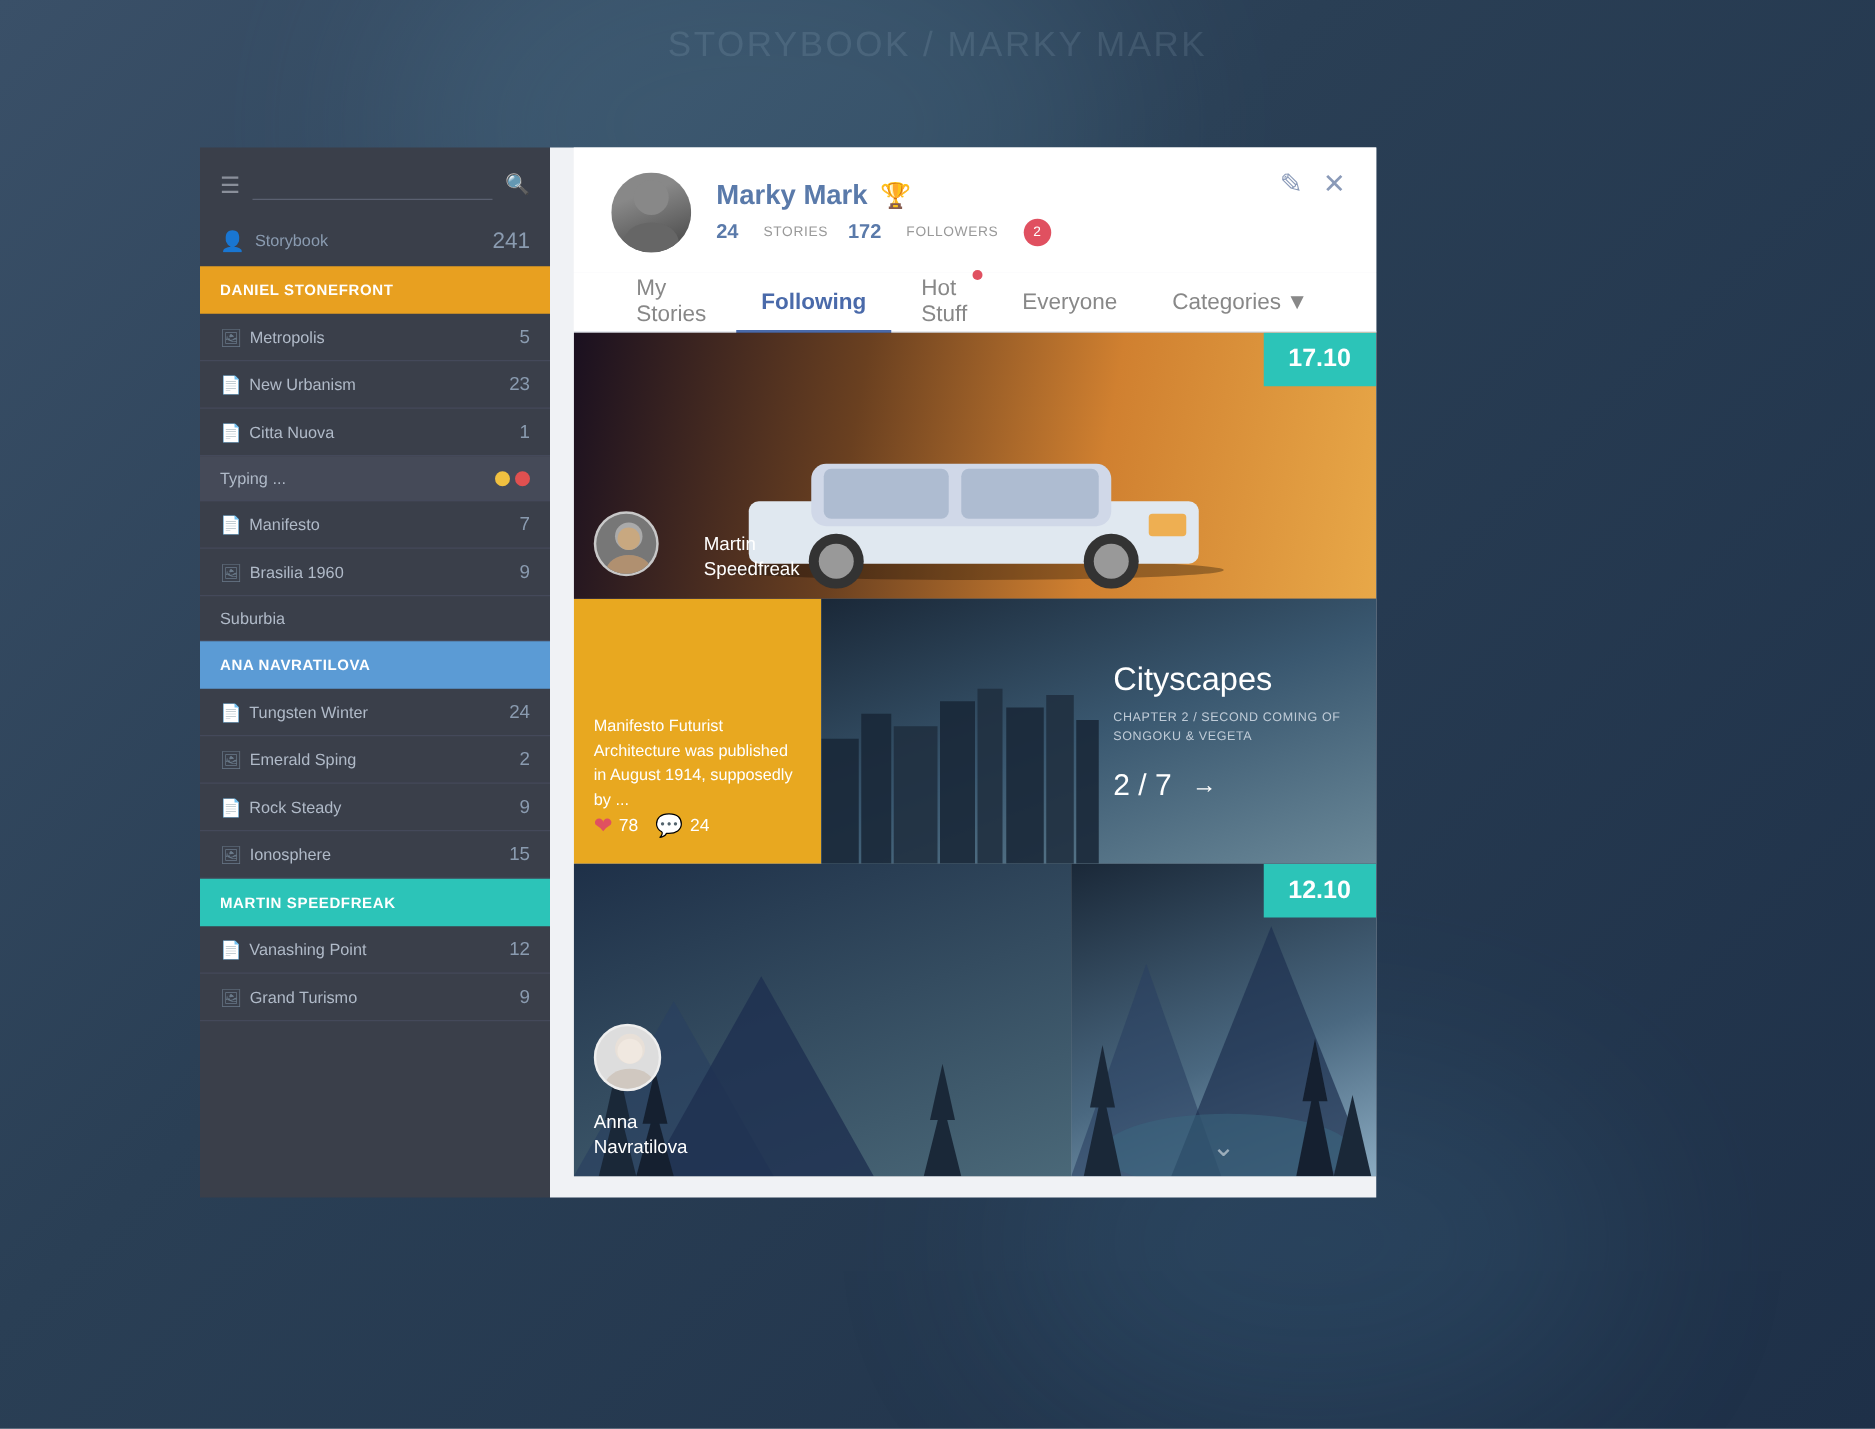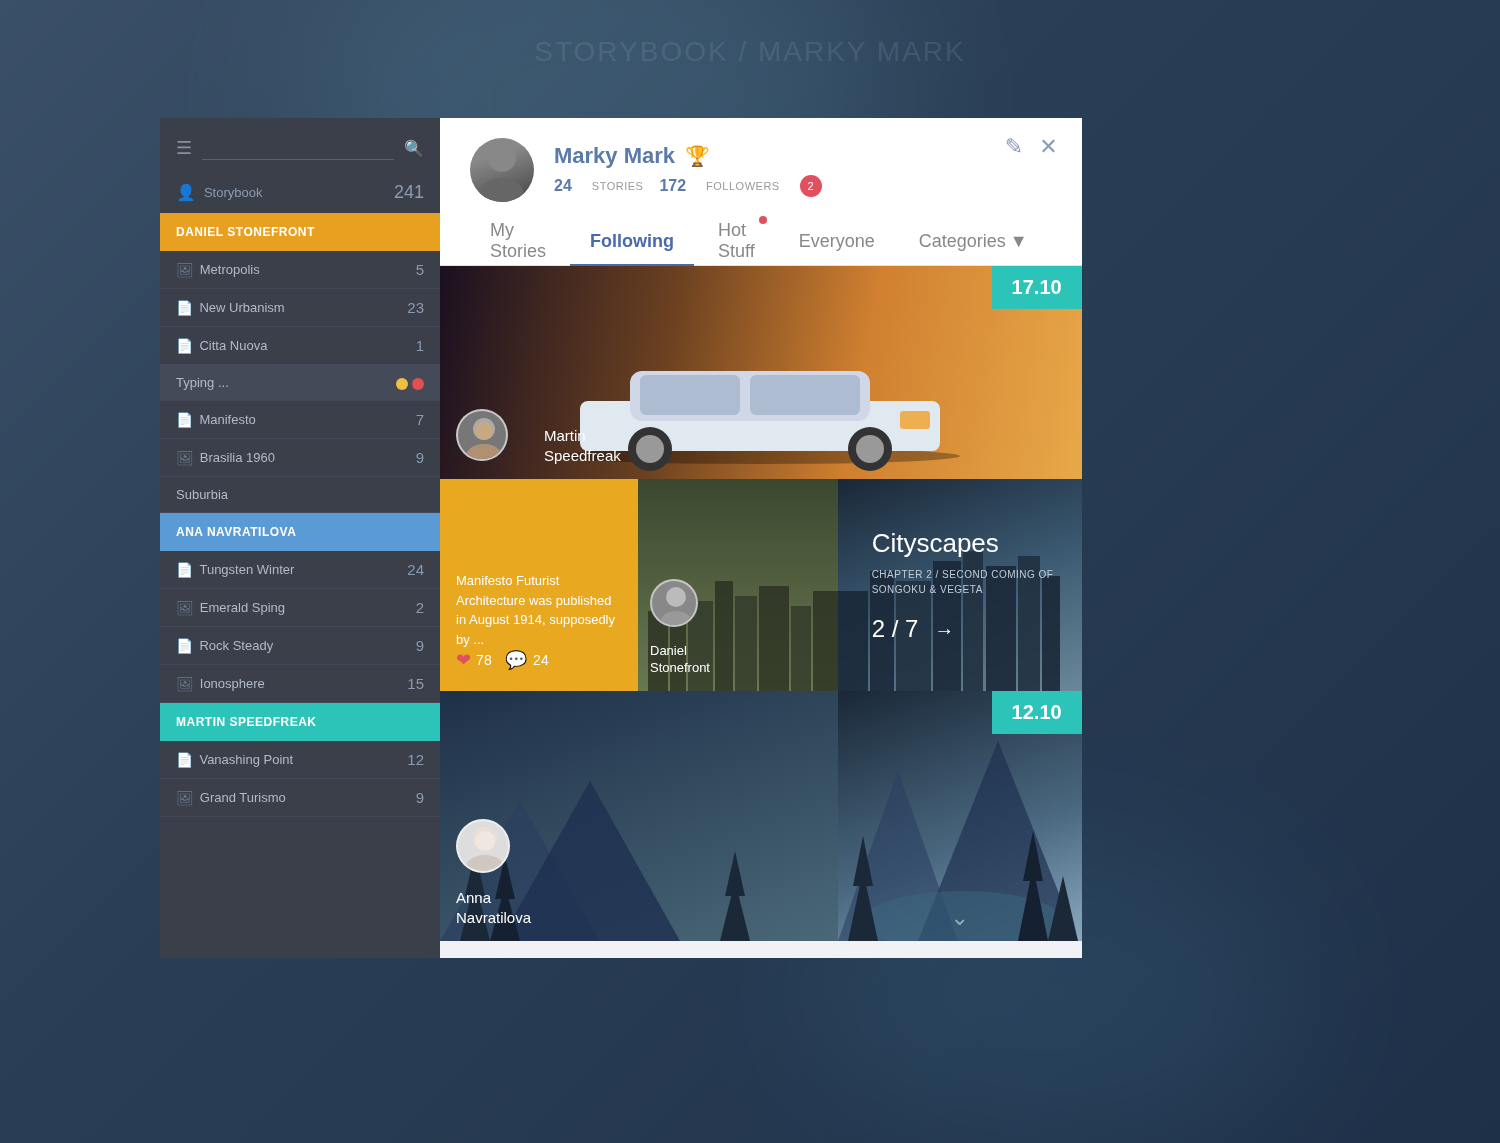--- a/index.html
+++ b/index.html
@@ -108,32 +108,33 @@
       align-items: center;
       padding: 10px 16px;
       color: #b0bac8;
       font-size: 13px;
       cursor: pointer;
       border-bottom: 1px solid #44495a;
     }
     .sidebar-item .item-label { flex: 1; }
     .sidebar-item .item-icon { color: #6a7a8a; font-size: 14px; margin-right: 6px; }
     .sidebar-item .item-count { font-size: 15px; color: #8a9bb0; margin-left: 4px; }
-    .typing-item { background: #454a58; align-items: flex-end; }
+    .typing-item { background: #454a58; }
     .typing-dots { display: flex; gap: 4px; margin-left: auto; }
     .dot { width: 12px; height: 12px; border-radius: 50%; }
     .dot-yellow { background: #f0c040; }
     .dot-red { background: #e05050; }
 
     
     .content-area {
       flex: 1;
       background: #f0f2f5;
       display: flex;
       flex-direction: column;
+      padding-left: 19px;
     }
 
     
     .profile-header {
       background: #fff;
       padding: 20px 30px 16px;
       display: flex;
       align-items: center;
       position: relative;
       min-height: 85px;
@@ -347,21 +348,20 @@
     
     .bg-text {
       position: absolute;
       top: 20px;
       left: 50%;
       transform: translateX(-50%);
       color: rgba(200,220,240,0.12);
       font-size: 28px;
       white-space: nowrap;
       letter-spacing: 2px;
-      margin-top: 16px;
     }
   </style>
 </head>
 <body>
 
 <div class="bg-blur bg-blur-1"></div>
 <div class="bg-blur bg-blur-2"></div>
 
 <div class="bg-text">STORYBOOK / MARKY MARK</div>
 
@@ -549,47 +549,20 @@
               <span class="heart-icon" style="color:#e05060;font-size:18px;">❤</span>
               <span>78</span>
             </div>
             <div class="stat-item" style="display:flex;align-items:center;gap:5px;color:#fff;font-size:14px;">
               <span class="comment-icon" style="color:#5ab0e8;font-size:18px;">💬</span>
               <span>24</span>
             </div>
           </div>
         </div>
 
-        <div class="card-city" style="width:200px; flex-shrink:0; position:relative; overflow:hidden; background:#4a5840;">
-
-          <div style="position:absolute;inset:0; background:linear-gradient(180deg,#3a4830 0%,#6a7850 100%);"></div>
-
-          <svg style="position:absolute;bottom:0;left:0;right:0;" width="200" height="160" viewBox="0 0 200 160">
-            <rect x="10" y="80" width="20" height="80" fill="#2a3020" opacity="0.8"></rect>
-            <rect x="32" y="60" width="16" height="100" fill="#2a3020" opacity="0.8"></rect>
-            <rect x="50" y="70" width="25" height="90" fill="#303828" opacity="0.8"></rect>
-            <rect x="77" y="50" width="18" height="110" fill="#282e20" opacity="0.8"></rect>
-            <rect x="97" y="65" width="22" height="95" fill="#303828" opacity="0.8"></rect>
-            <rect x="121" y="55" width="30" height="105" fill="#2a3020" opacity="0.8"></rect>
-            <rect x="153" y="75" width="20" height="85" fill="#303828" opacity="0.8"></rect>
-            <rect x="175" y="60" width="25" height="100" fill="#2a3020" opacity="0.8"></rect>
-          </svg>
-
-          <div style="position:absolute;bottom:64px;left:12px;width:48px;height:48px;border-radius:50%;border:2px solid rgba(255,255,255,0.5);overflow:hidden;background:#888;">
-            <svg width="48" height="48" viewBox="0 0 48 48">
-              <circle cx="24" cy="16" r="10" fill="#bbb"></circle>
-              <ellipse cx="24" cy="42" rx="16" ry="12" fill="#999"></ellipse>
-            </svg>
-          </div>
-
-          <div style="position:absolute;bottom:14px;left:12px;color:#fff;font-size:13px;line-height:1.3;">
-            <span style="white-space:pre-line;">Daniel
-Stonefront</span>
-          </div>
-        </div>
 
         <div class="card-cityscapes" style="flex:1; position:relative; overflow:hidden;">
           <div style="position:absolute;inset:0;background:linear-gradient(160deg,#1a2838 0%,#3a5870 50%,#6a8898 100%);"></div>
 
           <svg style="position:absolute;bottom:0;left:0;" width="400" height="200" viewBox="0 0 400 200">
             <rect x="0" y="100" width="30" height="100" fill="#1a2838" opacity="0.9"></rect>
             <rect x="32" y="80" width="24" height="120" fill="#1a2838" opacity="0.9"></rect>
             <rect x="58" y="90" width="35" height="110" fill="#203040" opacity="0.9"></rect>
             <rect x="95" y="70" width="28" height="130" fill="#1a2838" opacity="0.9"></rect>
             <rect x="125" y="60" width="20" height="140" fill="#203040" opacity="0.9"></rect>

